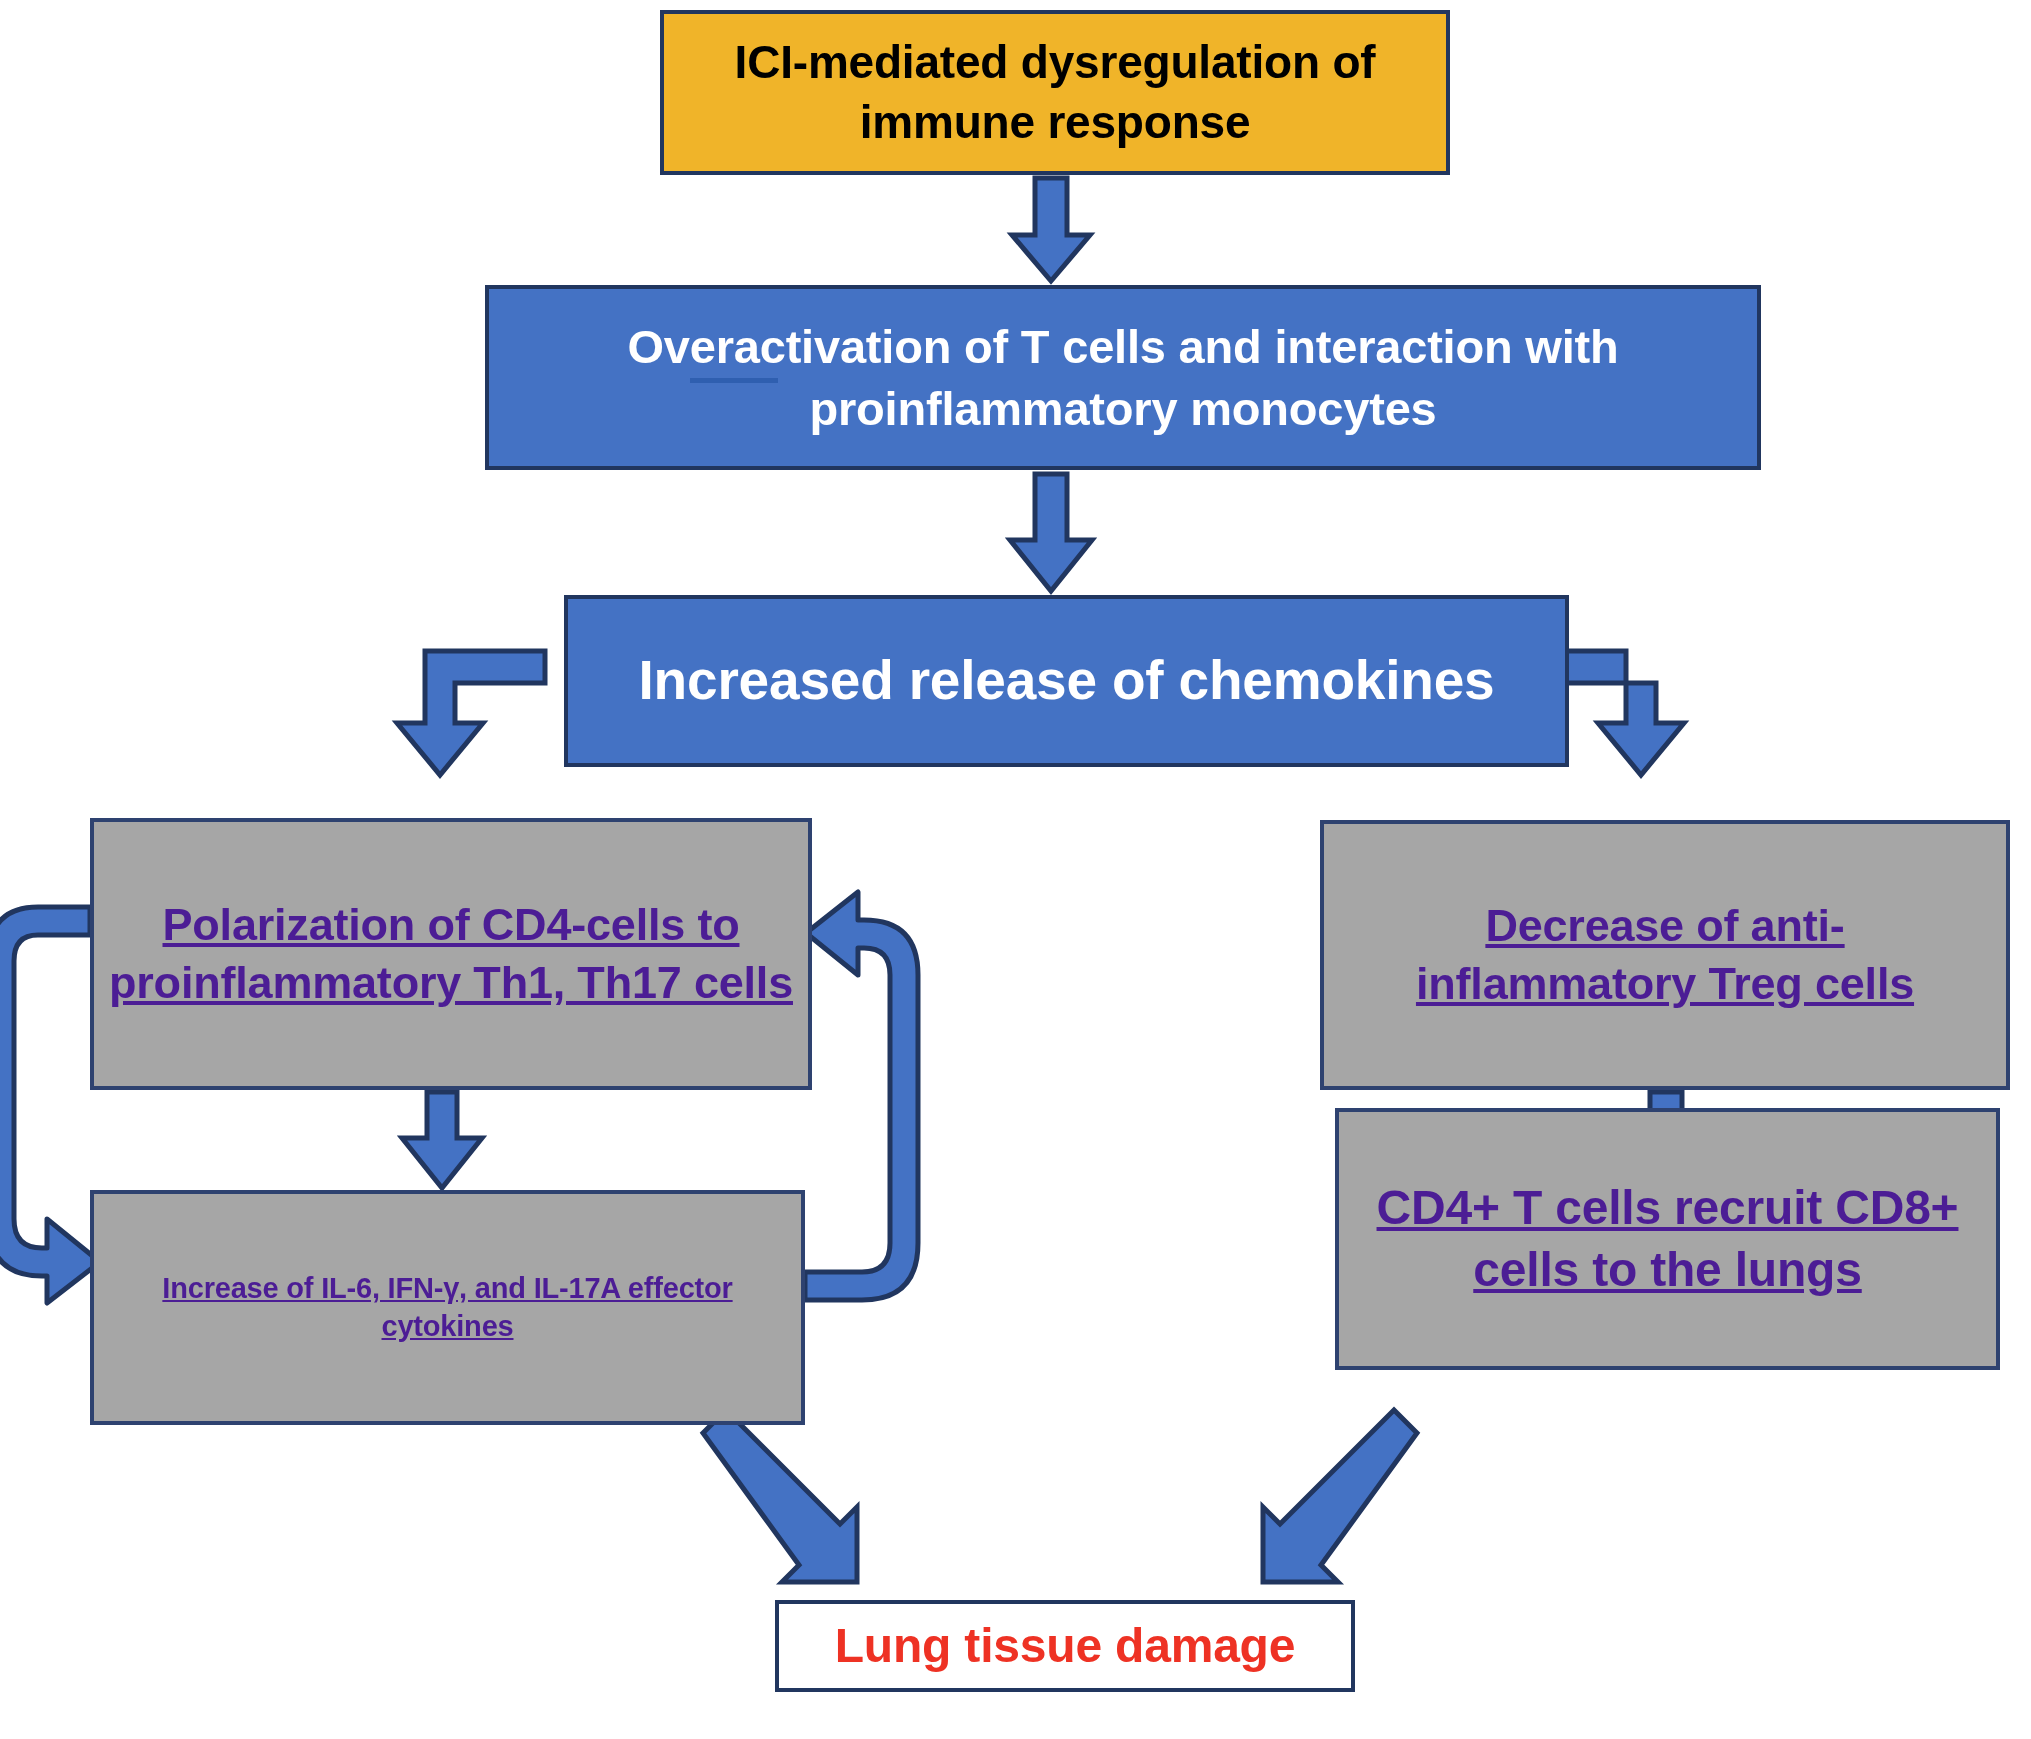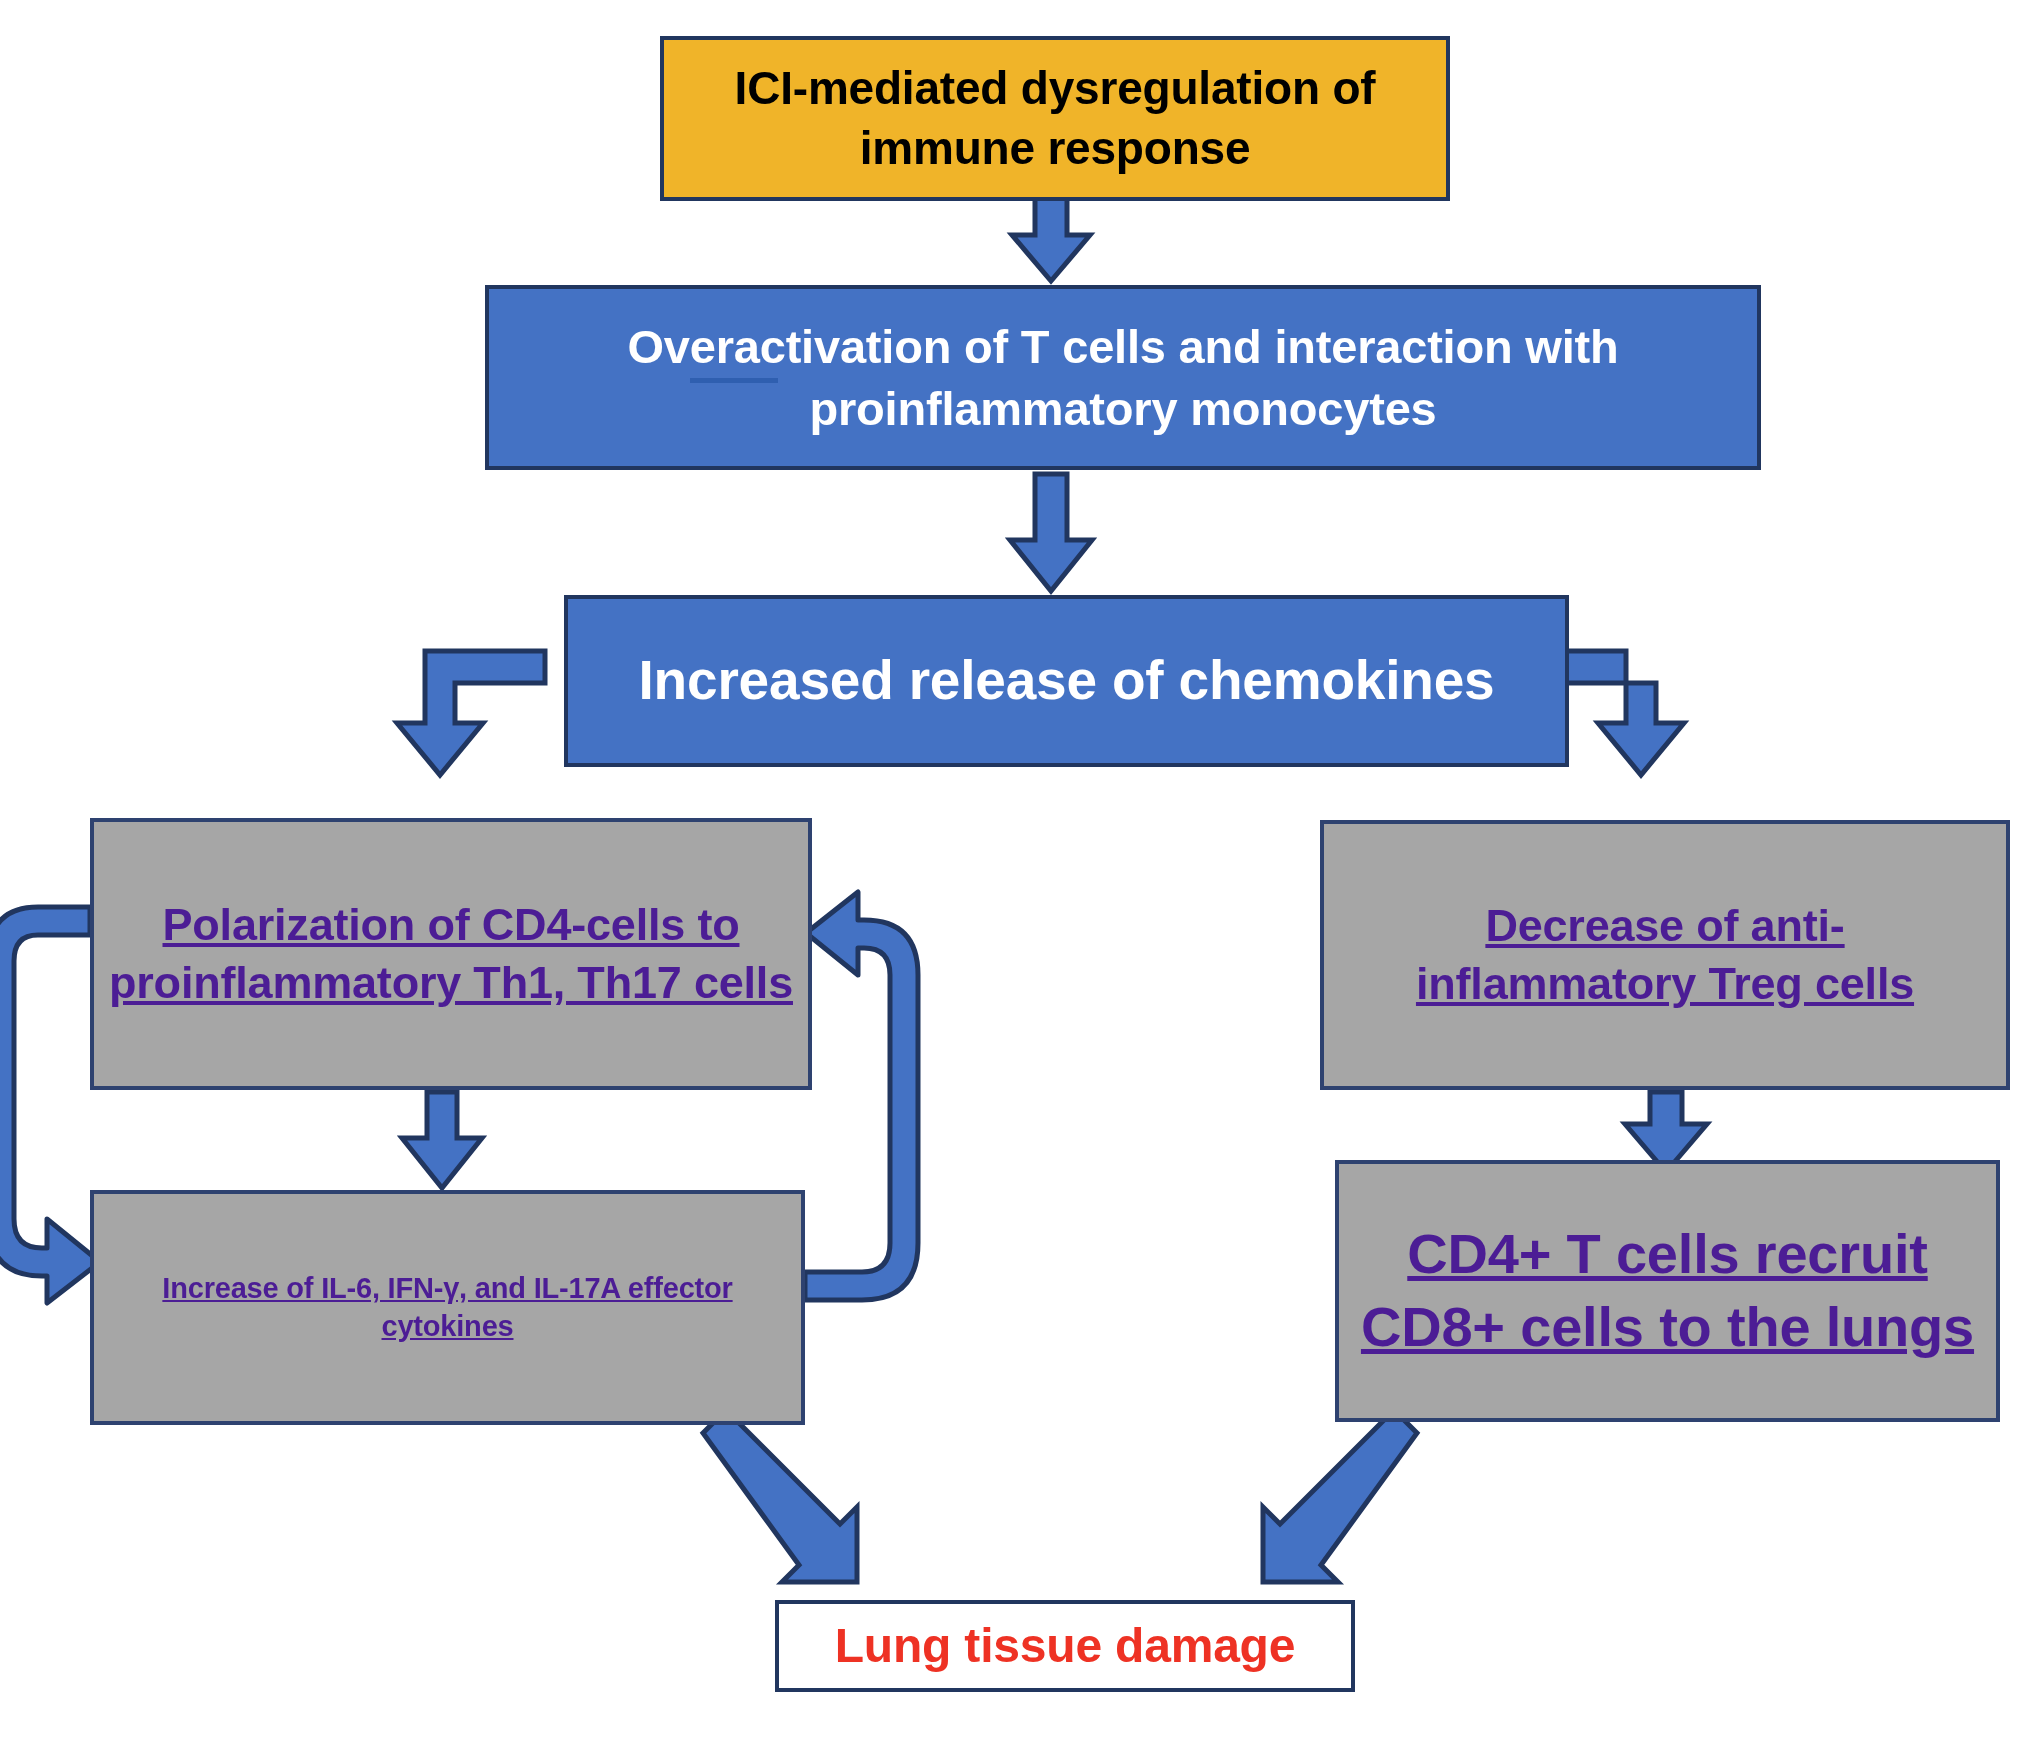--- a/index.html
+++ b/index.html
@@ -63,21 +63,21 @@
 
     <path class="loopshape" d="M 805 1272 L 862 1272 Q 890 1272 890 1243 L 890 975 Q 890 948 864 948 L 858 948 L 858 975 L 806 933 L 858 892 L 858 920 L 864 920 Q 918 920 918 975 L 918 1243 Q 918 1300 862 1300 L 805 1300 Z"></path>
 
     <path class="arrowshape" d="M 1650 1092 L 1682 1092 L 1682 1124 L 1707 1124 L 1666 1172 L 1625 1124 L 1650 1124 Z"></path>
 
     <path class="arrowshape" d="M 703 1433 L 726 1410 L 840 1524 L 857 1507 L 857 1582 L 782 1582 L 799 1565 Z"></path>
 
     <path class="arrowshape" d="M 1417 1433 L 1394 1410 L 1280 1524 L 1263 1507 L 1263 1582 L 1338 1582 L 1321 1565 Z"></path>
   </svg>
 
-  <div class="node yellow" style="left:660px; top:10px; width:790px; height:165px; font-size:46px;margin-top:26px;">
+  <div class="node yellow" style="left:660px; top:10px; width:790px; height:165px; font-size:46px;">
     <span class="txt">ICI-mediated dysregulation of immune response</span>
   </div>
 
   <div class="node blue" style="left:485px; top:285px; width:1276px; height:185px; font-size:47px;">
     <span class="txt">Overactivation of  T cells and interaction with proinflammatory monocytes</span>
   </div>
 
   <div class="node blue" style="left:564px; top:595px; width:1005px; height:172px; font-size:55px; flex-direction:column;">
     <span>Increased release of chemokines</span>
   </div>
@@ -87,21 +87,21 @@
   </div>
 
   <div class="node gray" style="left:1320px; top:820px; width:690px; height:270px; font-size:45px; padding:10px 70px;">
     <span class="txt">Decrease of anti-inflammatory Treg cells</span>
   </div>
 
   <div class="node gray" style="left:90px; top:1190px; width:715px; height:235px; font-size:29px;">
     <span class="txt">Increase of IL-6, IFN-γ, and IL-17A effector cytokines</span>
   </div>
 
-  <div class="node gray" style="left:1335px; top:1160px; width:665px; height:262px; font-size:56px;">
+  <div class="node gray" style="left:1335px; top:1108px; width:665px; height:262px; font-size:48px;">
     <span class="txt">CD4+ T cells recruit CD8+ cells to the lungs</span>
   </div>
 
   <div class="node white" style="left:775px; top:1600px; width:580px; height:92px; font-size:48px;">
     <span class="txt">Lung tissue damage</span>
   </div>
 
   <div class="uline" style="left:690px; top:378px; width:88px;"></div>
 
 </div>

